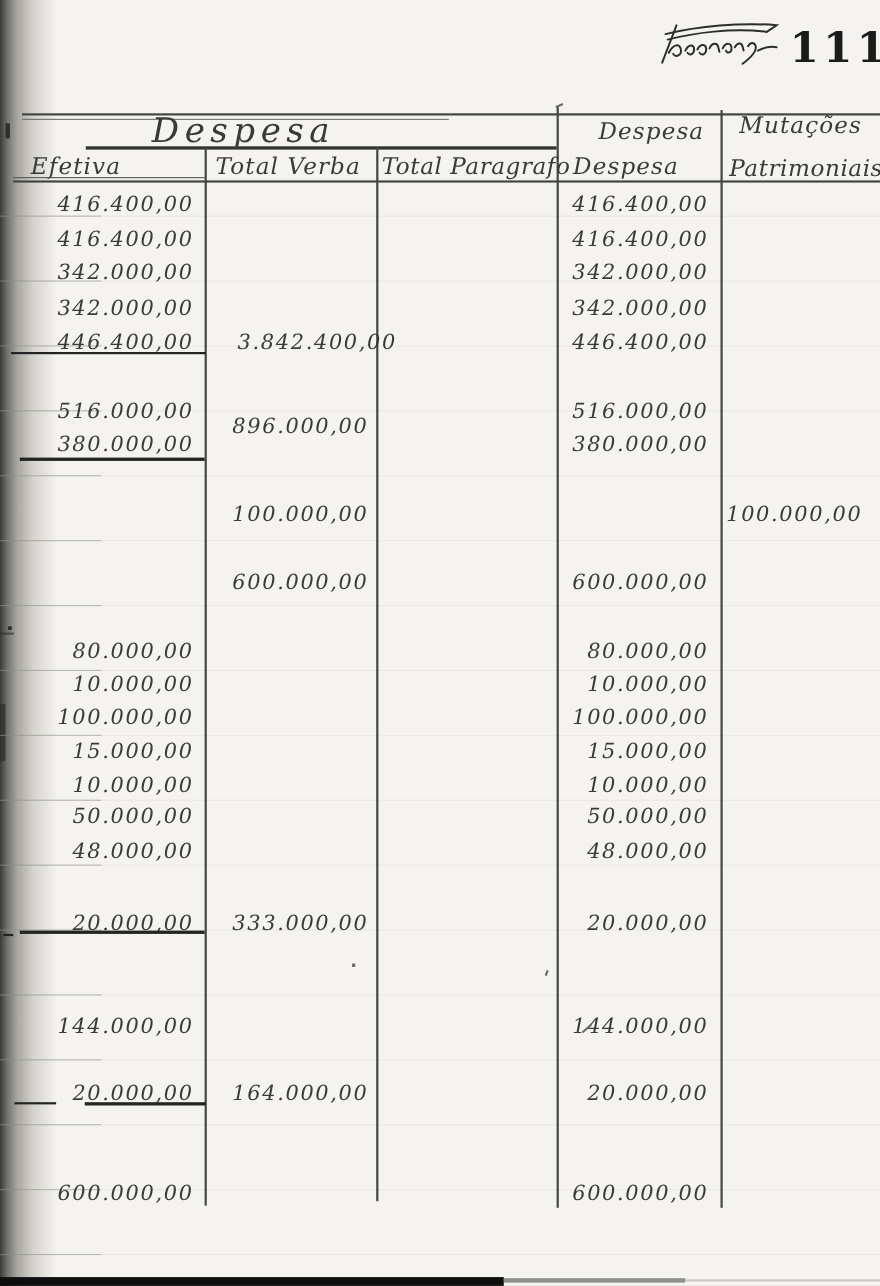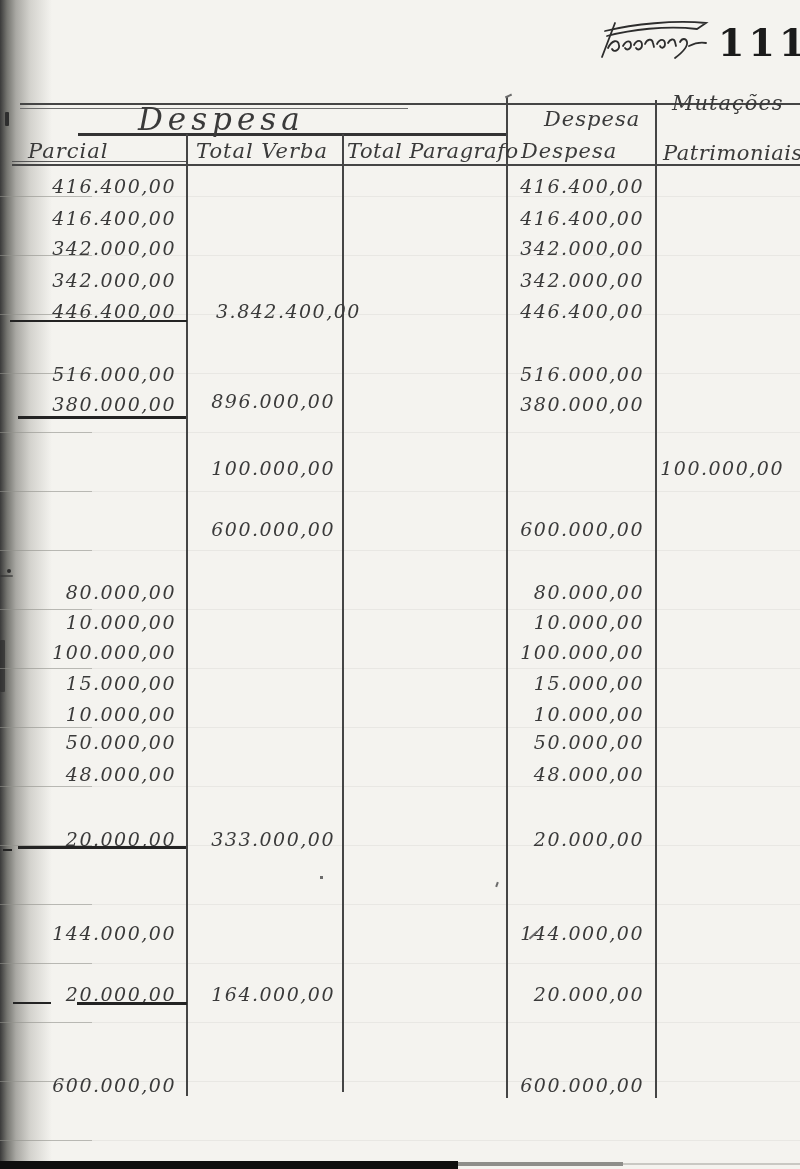--- a/index.html
+++ b/index.html
@@ -120,44 +120,44 @@
   <div class="hline" style="left:78px;top:133px;width:428px;height:3px;background:#333;"></div>
   <div class="hline" style="left:12px;top:164px;width:788px;"></div>
   <div class="hline" style="left:12px;top:161px;width:174px;height:1px;background:#555;"></div>
 
   <div class="vline" style="left:186px;top:134px;height:962px;"></div>
   <div class="vline" style="left:342px;top:134px;height:958px;"></div>
   <div class="vline" style="left:506px;top:96px;height:1002px;"></div>
   <div class="vline" style="left:655px;top:100px;height:998px;"></div>
 
   <div class="hw hw-big" style="left:138px;top:104px;">Despesa</div>
-  <div class="hw hw-header" style="left:28px;top:141px;">Parcial</div>
+  <div class="hw hw-header" style="left:28px;top:141px;">Efetiva</div>
   <div class="hw hw-header" style="left:196px;top:141px;">Total Verba</div>
   <div class="hw hw-header" style="left:347px;top:141px;letter-spacing:0.5px;">Total Paragrafo</div>
   <div class="hw hw-header" style="left:544px;top:109px;">Despesa</div>
   <div class="hw hw-header" style="left:521px;top:141px;">Despesa</div>
-  <div class="hw hw-header" style="left:672px;top:93px;">Mutações</div>
+  <div class="hw hw-header" style="left:672px;top:104px;">Mutações</div>
   <div class="hw hw-header" style="left:663px;top:143px;letter-spacing:0.5px;">Patrimoniais</div>
 
   <div id="rows">
       <div class="cell hw num" style="left: 24px; width: 152px; top: 177px;">416.400,00</div>
       <div class="cell hw num" style="left: 518px; width: 126px; top: 177px;">416.400,00</div>
       <div class="cell hw num" style="left: 24px; width: 152px; top: 209px;">416.400,00</div>
       <div class="cell hw num" style="left: 518px; width: 126px; top: 209px;">416.400,00</div>
       <div class="cell hw num" style="left: 24px; width: 152px; top: 239px;">342.000,00</div>
       <div class="cell hw num" style="left: 518px; width: 126px; top: 239px;">342.000,00</div>
       <div class="cell hw num" style="left: 24px; width: 152px; top: 271px;">342.000,00</div>
       <div class="cell hw num" style="left: 518px; width: 126px; top: 271px;">342.000,00</div>
       <div class="cell hw num" style="left: 24px; width: 152px; top: 302px;">446.400,00</div>
       <div class="cell hw num" style="left: 192px; width: 143px; top: 302px; margin-left: 24px;">3.842.400,00</div>
       <div class="cell hw num" style="left: 518px; width: 126px; top: 302px;">446.400,00</div>
       <div class="cell hw num" style="left: 24px; width: 152px; top: 365px;">516.000,00</div>
       <div class="cell hw num" style="left: 518px; width: 126px; top: 365px;">516.000,00</div>
       <div class="cell hw num" style="left: 24px; width: 152px; top: 395px;">380.000,00</div>
-      <div class="cell hw num" style="left: 192px; width: 143px; top: 392px;">896.000,00</div>
+      <div class="cell hw num" style="left: 192px; width: 143px; top: 379px;">896.000,00</div>
       <div class="cell hw num" style="left: 518px; width: 126px; top: 395px;">380.000,00</div>
       <div class="cell hw num" style="left: 192px; width: 143px; top: 459px;">100.000,00</div>
       <div class="cell hw num" style="left: 660px; width: 124px; top: 459px;">100.000,00</div>
       <div class="cell hw num" style="left: 192px; width: 143px; top: 520px;">600.000,00</div>
       <div class="cell hw num" style="left: 518px; width: 126px; top: 520px;">600.000,00</div>
       <div class="cell hw num" style="left: 24px; width: 152px; top: 583px;">80.000,00</div>
       <div class="cell hw num" style="left: 518px; width: 126px; top: 583px;">80.000,00</div>
       <div class="cell hw num" style="left: 24px; width: 152px; top: 613px;">10.000,00</div>
       <div class="cell hw num" style="left: 518px; width: 126px; top: 613px;">10.000,00</div>
       <div class="cell hw num" style="left: 24px; width: 152px; top: 643px;">100.000,00</div>

